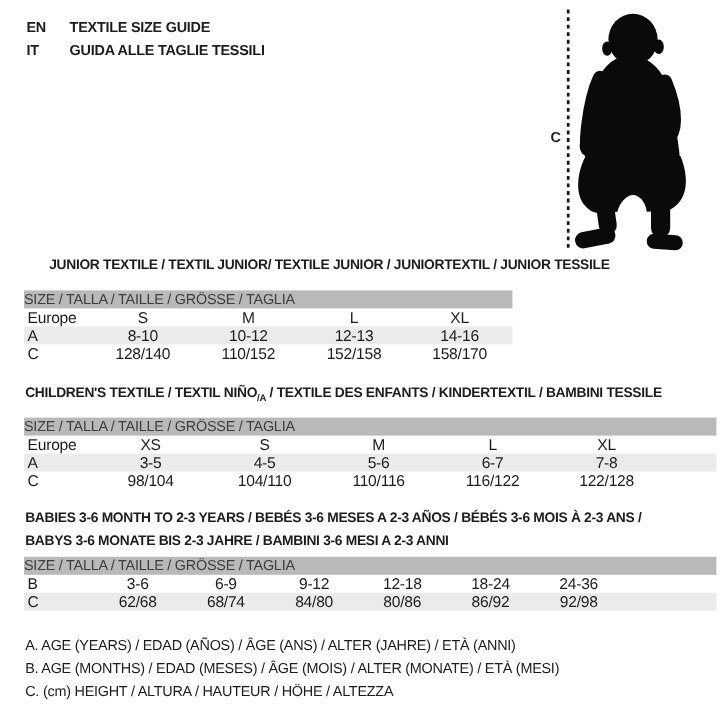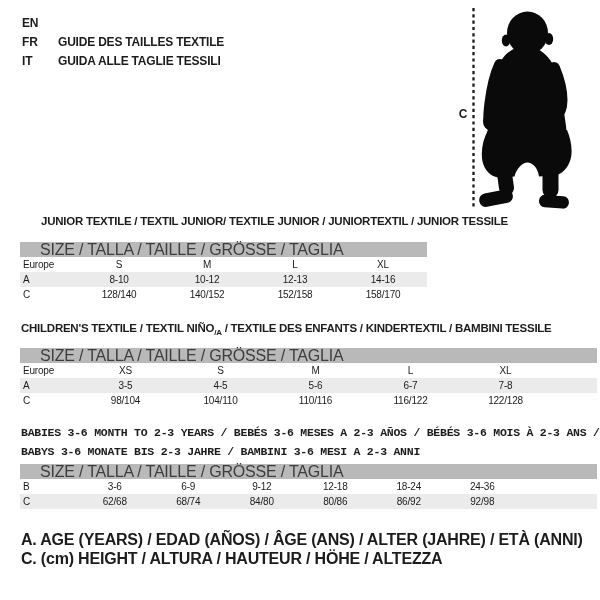--- a/index.html
+++ b/index.html
@@ -14,46 +14,43 @@
 
   
   .figure-svg{position:absolute;left:450px;top:2px;width:150px;height:212px;}
   .c-label{position:absolute;left:455px;top:107px;width:16px;text-align:center;
            font-size:12px;font-weight:bold;}
 
   
   .tbl-title{position:absolute;left:21px;font-size:11.5px;font-weight:bold;letter-spacing:-0.25px;white-space:nowrap;}
   .tbl-title .subsc{font-size:8px;position:relative;top:2.5px;font-weight:bold;}
   .bar{position:absolute;height:15px;background:#b9b9b9;line-height:15px;
-       font-size:16px;color:#3d3d3d;padding-left:20px;box-sizing:border-box;letter-spacing:-0.2px;}
+       font-size:12px;color:#3d3d3d;padding-left:0;box-sizing:border-box;letter-spacing:-0.2px;}
   .rows{position:absolute;}
-  .row{display:flex;height:15px;align-items:center;font-size:10px;letter-spacing:-0.2px;}
+  .row{display:flex;height:15px;align-items:center;font-size:13px;letter-spacing:-0.2px;}
   .row.shaded{background:#ebebeb;}
   .cell{text-align:center;}
   .cell.lbl{text-align:left;padding-left:3px;box-sizing:border-box;}
   .t1 .cell.lbl{width:55px;} .t1 .cell{width:88px;}
   .t2 .cell.lbl{width:58px;} .t2 .cell{width:95px;}
   .t3 .cell.lbl{width:58px;} .t3 .cell{width:73.5px;}
 
   
   .footnotes{position:absolute;left:21px;top:531px;}
-  .footnote{height:18.8px;font-size:16px;font-weight:bold;letter-spacing:-0.2px;white-space:nowrap;}
+  .footnote{height:18.8px;font-size:12px;font-weight:normal;letter-spacing:-0.2px;white-space:nowrap;}
 </style>
 </head>
 <body>
 
 <div class="page">
 
   <div class="langs">
     <div class="lang-row">
       <span class="lang-code">EN</span>
-    </div>
-    <div class="lang-row">
-      <span class="lang-code">FR</span>
-      <span class="lang-title">GUIDE DES TAILLES TEXTILE</span>
+      <span class="lang-title">TEXTILE SIZE GUIDE</span>
     </div>
     <div class="lang-row">
       <span class="lang-code">IT</span>
       <span class="lang-title">GUIDA ALLE TAGLIE TESSILI</span>
     </div>
   </div>
 
   <svg class="figure-svg" viewBox="0 0 150 212" xmlns="http://www.w3.org/2000/svg">
     <line x1="23.5" y1="6" x2="23.5" y2="206" stroke="#1a1a1a" stroke-width="2.3" stroke-dasharray="3.2 3.1"></line>
     <g fill="#0a0a0a" stroke="none">
@@ -93,21 +90,21 @@
     <div class="row shaded">
       <span class="cell lbl">A</span>
       <span class="cell">8-10</span>
       <span class="cell">10-12</span>
       <span class="cell">12-13</span>
       <span class="cell">14-16</span>
     </div>
     <div class="row">
       <span class="cell lbl">C</span>
       <span class="cell">128/140</span>
-      <span class="cell">140/152</span>
+      <span class="cell">110/152</span>
       <span class="cell">152/158</span>
       <span class="cell">158/170</span>
     </div>
   </div>
 
   <div class="tbl-title" style="top:322px;text-align:right;">
     <span>CHILDREN'S TEXTILE / TEXTIL NIÑO</span><span class="subsc">/A</span><span> / TEXTILE DES ENFANTS / KINDERTEXTIL / BAMBINI TESSILE</span>
   </div>
   <div class="bar" style="left:20px;top:348px;width:577px;">
     <span>SIZE / TALLA / TAILLE / GRÖSSE / TAGLIA</span>
@@ -132,21 +129,21 @@
     <div class="row">
       <span class="cell lbl">C</span>
       <span class="cell">98/104</span>
       <span class="cell">104/110</span>
       <span class="cell">110/116</span>
       <span class="cell">116/122</span>
       <span class="cell">122/128</span>
     </div>
   </div>
 
-  <div class="tbl-title" style="top:423px;line-height:19px;font-family:Liberation Mono, monospace;">
+  <div class="tbl-title" style="top:423px;line-height:19px;">
     <div>BABIES 3-6 MONTH TO 2-3 YEARS / BEBÉS 3-6 MESES A 2-3 AÑOS / BÉBÉS 3-6 MOIS À 2-3 ANS /</div>
     <div>BABYS 3-6 MONATE BIS 2-3 JAHRE / BAMBINI 3-6 MESI A 2-3 ANNI</div>
   </div>
   <div class="bar" style="left:20px;top:464px;width:577px;">
     <span>SIZE / TALLA / TAILLE / GRÖSSE / TAGLIA</span>
   </div>
   <div class="rows t3" style="left:20px;top:479px;width:577px;">
     <div class="row">
       <span class="cell lbl">B</span>
       <span class="cell">3-6</span>
@@ -162,16 +159,17 @@
       <span class="cell">68/74</span>
       <span class="cell">84/80</span>
       <span class="cell">80/86</span>
       <span class="cell">86/92</span>
       <span class="cell">92/98</span>
     </div>
   </div>
 
   <div class="footnotes">
     <div class="footnote">A. AGE (YEARS) / EDAD (AÑOS) / ÂGE (ANS) / ALTER (JAHRE) / ETÀ (ANNI)</div>
+    <div class="footnote">B. AGE (MONTHS) / EDAD (MESES) / ÂGE (MOIS) / ALTER (MONATE) / ETÀ (MESI)</div>
     <div class="footnote">C. (cm) HEIGHT / ALTURA / HAUTEUR / HÖHE / ALTEZZA</div>
   </div>
 
 </div>
 
 </body></html>

